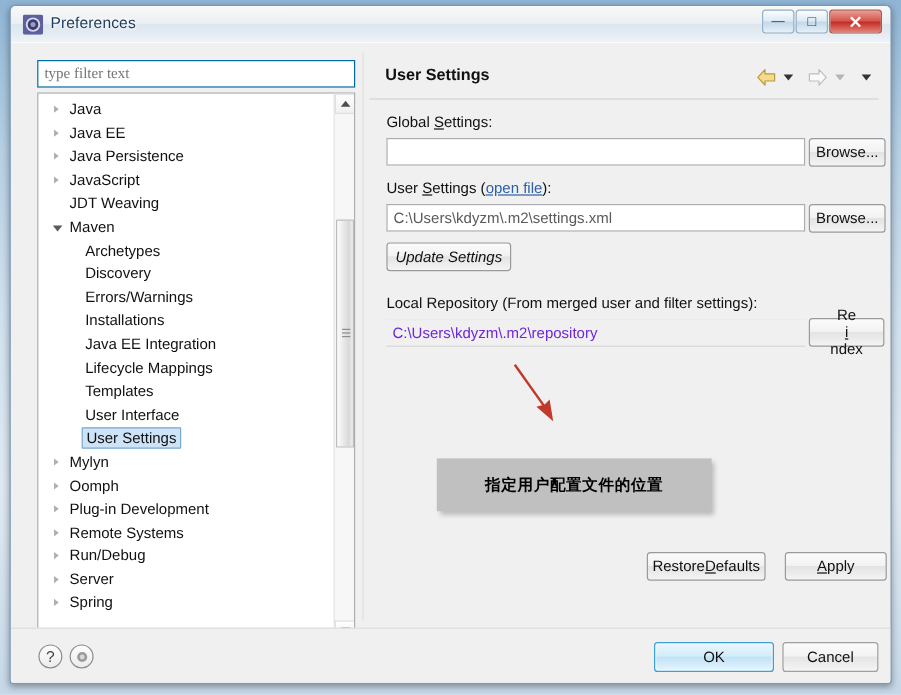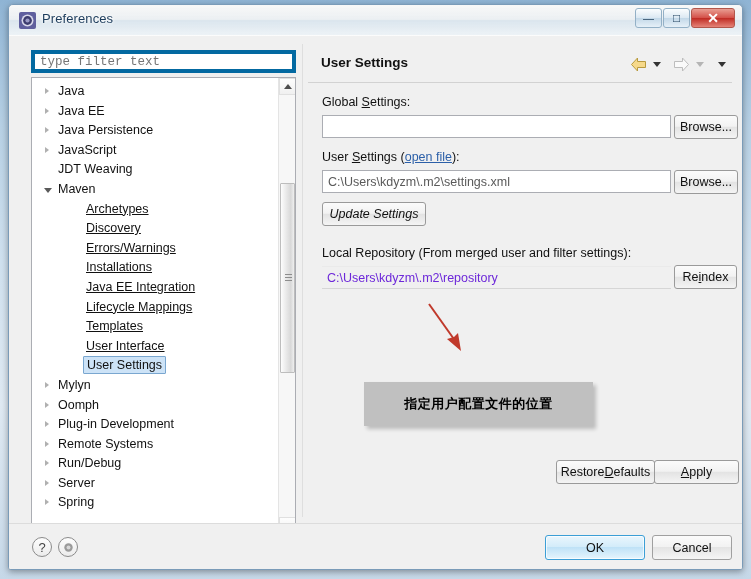--- a/index.html
+++ b/index.html
@@ -61,22 +61,22 @@
   #btn-min .wglyph { align-items: flex-end; padding-bottom: 3px; font-size:11px; }
 
   
   #content {
     position: absolute; left: 0; top: 31px; right: 0; bottom: 0;
     background: #f0f0f0;
   }
   
   #filter-input {
     position: absolute; left: 22px; top: 14px; width: 265px; height: 23px;
-    border: 4px solid #0369a1; background: #fff;
-    font-family: Liberation Mono, monospace; font-size: 12.5px;
+    border: 1px solid #0369a1; background: #fff;
+    font-family: Liberation Serif, serif; font-size: 12.5px;
     padding: 0 5px; color: #9a9a9a; outline: none;
   }
   #tree {
     position: absolute; left: 22px; top: 41px; width: 265px; height: 458px;
     border: 1px solid #abadb3; background: #fff; overflow: hidden;
   }
   #tree-list { position:absolute; left:0; top:4px; right: 18px; }
   .node {
     position: relative; height: 19.6px; line-height: 19.6px;
     font-size: 12.5px; color: #111; white-space: nowrap;
@@ -90,21 +90,21 @@
     border-bottom: 3.6px solid transparent;
   }
   .node.expanded .arrow {
     border-left: 4px solid transparent;
     border-right: 4px solid transparent;
     border-top: 5px solid #5a5a5a;
     top: 8px; left: 12px;
   }
   .node .lbl { margin-left: 12px; }
   .node.depth1 .lbl { margin-left: 12px; }
-  .node.depth2 { padding-left: 54px; text-decoration: underline; }
+  .node.depth2 { padding-left: 39px; }
   .node.depth2 .lbl { margin-left: 0; }
   .node.selected .lbl {
     background: #cde3f7;
     border: 1px solid #7aa7d0;
     padding: 0 3px;
     margin-left: -3px;
     border-radius: 1px;
     display: inline-block;
     height: 18px; line-height: 16px;
   }
@@ -342,27 +342,27 @@
       <div class="field-label" style="left:14px; top:100px;">
         <span>User </span><u>S</u><span>ettings (</span><span class="linktext">open file</span><span>):</span>
       </div>
       <input class="textfield" style="left: 14px; top: 120px; width: 349px; color: rgb(90, 90, 90);" type="text" value="C:\Users\kdyzm\.m2\settings.xml">
       <div class="btn" style="left:366px; top:120px; width:64px;">Browse...</div>
 
       <div class="btn" style="left:14px; top:152px; width:104px;font-style:italic;">Update Settings</div>
 
       <div class="field-label" style="left:14px; top:196px;">Local Repository (From merged user and filter settings):</div>
       <div class="textfield flat" style="left:14px; top:216px; width:349px; line-height:23px;">C:\Users\kdyzm\.m2\repository</div>
-      <div class="btn" style="left:366px; top:215px; width:63px;">
+      <div class="btn" style="left:366px; top:215px; width:63px;flex-direction:column;">
         <span>Re</span>
           <u>i</u>
           <span>ndex</span>
       </div>
 
-      <div class="btn" style="left:231px; top:410px; width:99px;margin-left:17px;">
+      <div class="btn" style="left:231px; top:410px; width:99px;">
         <span>Restore </span>
           <u>D</u>
           <span>efaults</span>
       </div>
       <div class="btn" style="left:346px; top:410px; width:85px;">
         <span></span>
           <u>A</u>
           <span>pply</span>
       </div>
     </div>

